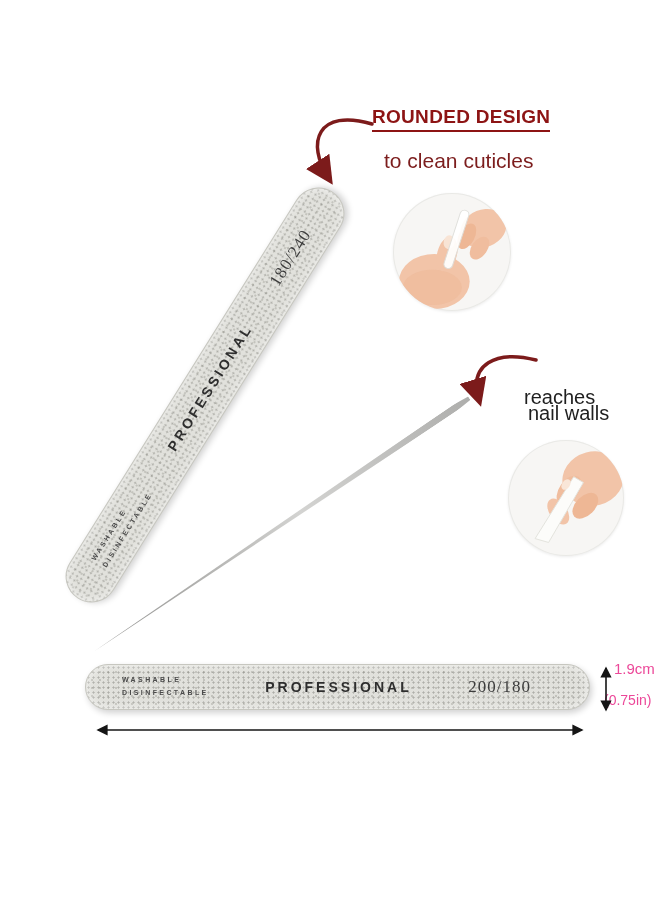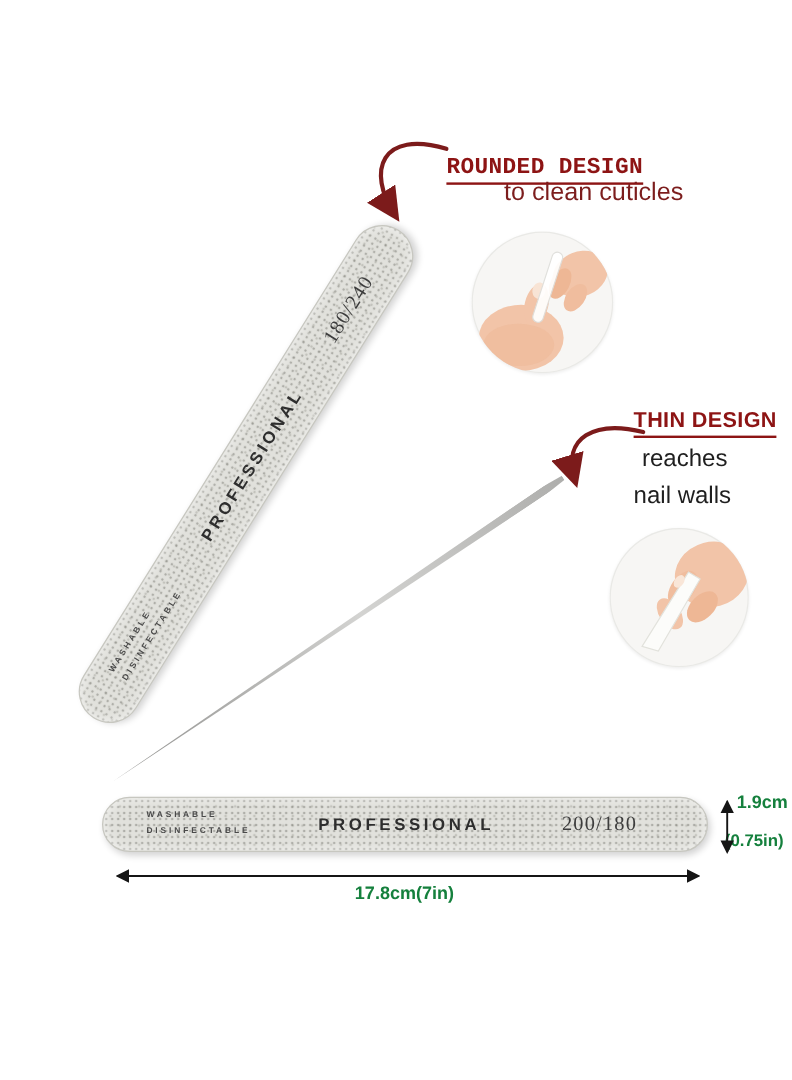--- a/index.html
+++ b/index.html
@@ -33,29 +33,29 @@
   
   .photo { position:absolute; border-radius:50%; overflow:hidden; background:#f7f6f4; box-shadow: inset 0 0 0 1px #e9e9e6, 0 1px 3px rgba(0,0,0,.08); }
   .photo-cuticle { left:393px; top:193px; width:118px; height:118px; }
   .photo-nailwall { left:508px; top:440px; width:116px; height:116px; }
   .photo svg { display:block; width:100%; height:100%; }
   
   .heading {
     position:absolute; font-weight:bold; color:#8d1414; font-size:19px; letter-spacing:.3px;
     border-bottom:2.5px solid #8d1414; padding-bottom:2px; white-space:nowrap;
   }
-  .heading-rounded { left:372px; top:128px;font-family:Liberation Mono, monospace; }
+  .heading-rounded { left:372px; top:106px; }
   .heading-thin    { left:528px; top:340px; font-size:18px; }
-  .sub { position:absolute; color:#7c1d1d; font-size:21px; white-space:nowrap;margin-left:36px; }
+  .sub { position:absolute; color:#7c1d1d; font-size:21px; white-space:nowrap; }
   .sub-rounded { left:384px; top:149px; }
   .black-note { position:absolute; color:#1f1f1f; font-size:20px; white-space:nowrap; }
-  .note-reaches { left:524px; top:371px;margin-left:11px; }
+  .note-reaches { left:524px; top:386px; }
   .note-nailwalls { left:528px; top:402px;text-align:center; }
   
-  .dim-label { position:absolute; font-weight:bold; color:#15803d; white-space:nowrap; }
+  .dim-label { position:absolute; font-weight:normal; color:#ec4899; white-space:nowrap; }
   .dim-thickness { left:614px; top:660px; font-size:15px; }
   .dim-thickness-alt { left:604px; top:692px; font-size:14px; }
   .dim-length { left:237px; top:736px; width:200px; text-align:center; font-size:15px; }
   
   .overlay { position:absolute; left:0; top:0; width:660px; height:900px; pointer-events:none; }
 </style>
 </head>
 <body>
 
 <div class="canvas">
@@ -100,27 +100,25 @@
       <ellipse cx="80" cy="68" rx="10" ry="16" fill="#eeb795" transform="rotate(45 80 68)"></ellipse>
       <ellipse cx="52" cy="74" rx="9" ry="15" fill="#f2c4a8" transform="rotate(-35 52 74)"></ellipse>
       <polygon points="28,102 68,38 78,44 42,106" fill="#fcfcfa" stroke="#e2e2dc" stroke-width="1"></polygon>
       <ellipse cx="60" cy="46" rx="4" ry="6" fill="#f9e6d8" transform="rotate(35 60 46)"></ellipse>
     </svg>
   </div>
 
   <div class="heading heading-rounded">ROUNDED DESIGN</div>
   <div class="sub sub-rounded">to clean cuticles</div>
 
-  <div class="heading heading-thin">THIN DESIGN</div>
   <div class="black-note note-reaches">reaches</div>
   <div class="black-note note-nailwalls">nail walls</div>
 
   <div class="dim-label dim-thickness">1.9cm</div>
   <div class="dim-label dim-thickness-alt">(0.75in)</div>
-  <div class="dim-label dim-length">17.8cm(7in)</div>
 
   <svg class="overlay">
     <defs>
       <marker id="ah-red" markerWidth="8" markerHeight="8" refX="6" refY="4" orient="auto">
         <path d="M0,0 L8,4 L0,8 Z" fill="#7c1b1b"></path>
       </marker>
       <marker id="ah-black" markerWidth="7" markerHeight="7" refX="6" refY="3.5" orient="auto">
         <path d="M0,0 L7,3.5 L0,7 Z" fill="#151515"></path>
       </marker>
       <marker id="ah-black-start" markerWidth="7" markerHeight="7" refX="6" refY="3.5" orient="auto-start-reverse">

